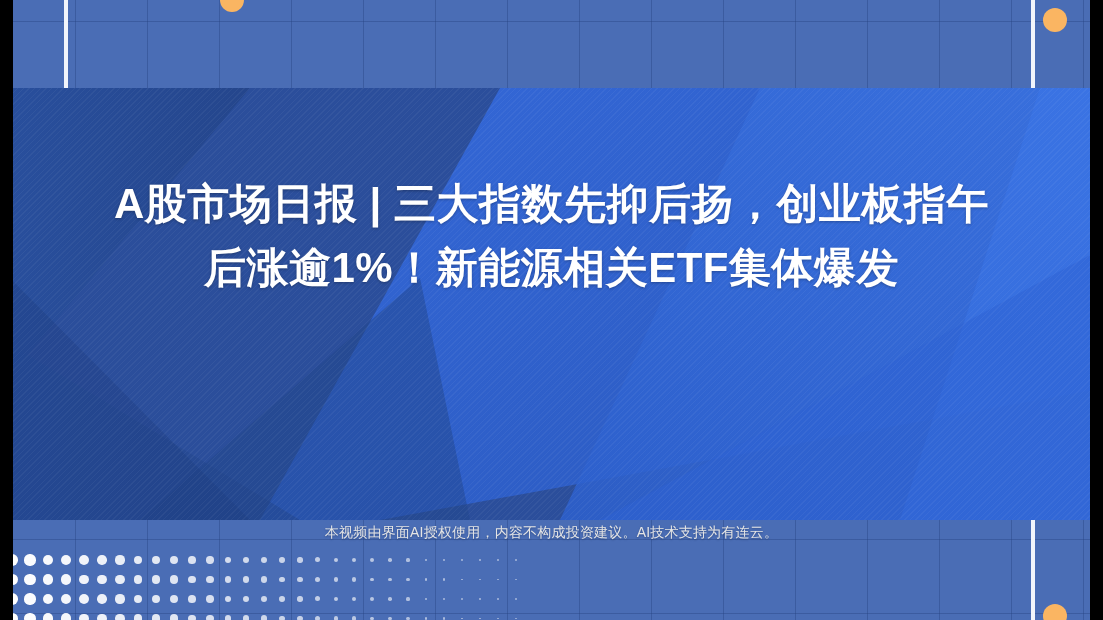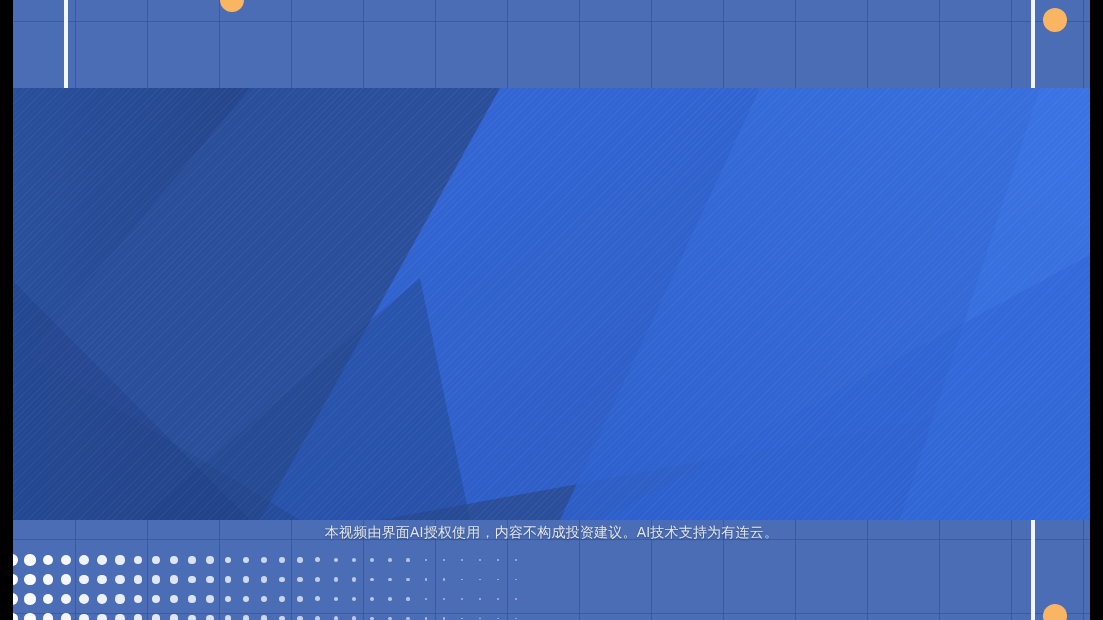--- a/index.html
+++ b/index.html
@@ -261,20 +261,21 @@
       <polygon points="760,0 1103,0 1103,432 560,432" fill="url(#lg2)" opacity="0.85"></polygon>
       <polygon points="1040,0 1103,0 1103,432 900,432" fill="#3e7af0" opacity="0.35"></polygon>
       <polygon points="0,0 250,0 0,300" fill="url(#lg3)" opacity="0.55"></polygon>
       <polygon points="0,250 300,432 0,432" fill="url(#lg3)" opacity="0.45"></polygon>
       <polygon points="140,432 420,190 470,432" fill="#21458c" opacity="0.5"></polygon>
       <polygon points="0,180 250,432 0,432" fill="#1d3d7d" opacity="0.35"></polygon>
       <polygon points="600,432 1103,160 1103,432" fill="#2d62d4" opacity="0.5"></polygon>
     </svg>
     <div class="stripes"></div>
 
+    <div class="title">A股市场日报 | 三大指数先抑后扬，创业板指午后涨逾1%！新能源相关ETF集体爆发</div>
   </div>
 
   <div class="disclaimer">本视频由界面AI授权使用，内容不构成投资建议。AI技术支持为有连云。</div>
 
   <div class="letterbox left"></div>
   <div class="letterbox right"></div>
 
 </div>
 
 </body></html>

